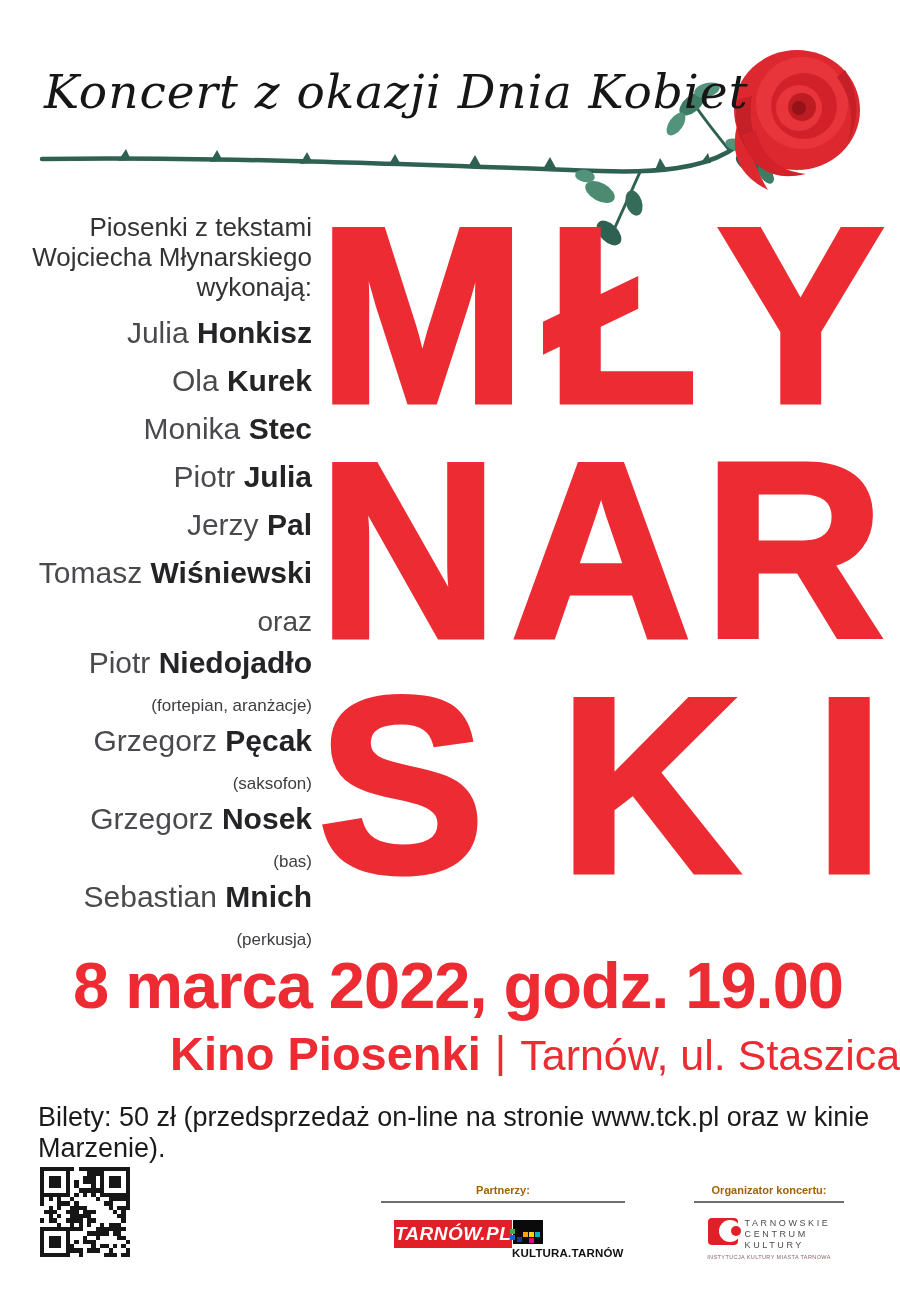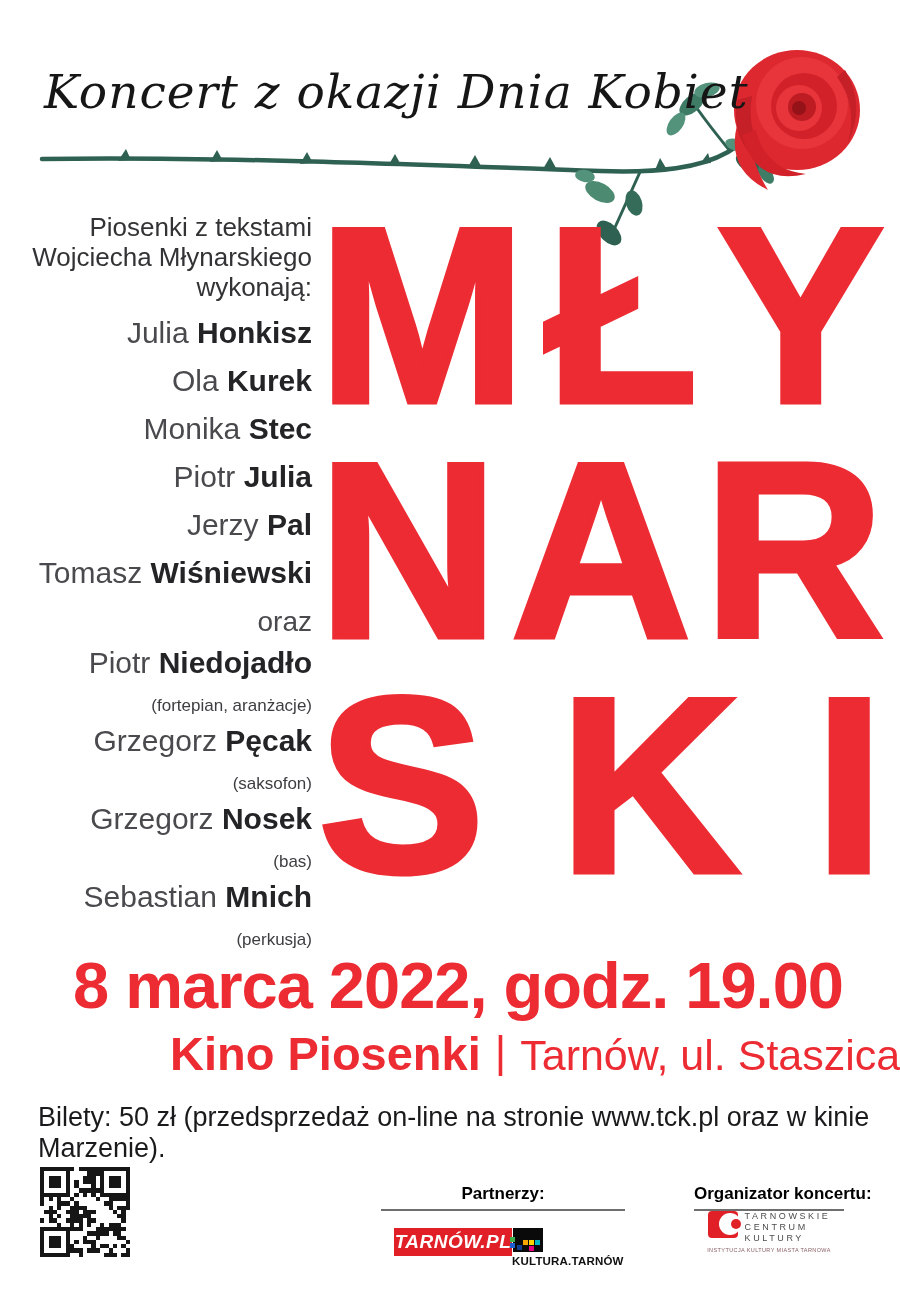--- a/index.html
+++ b/index.html
@@ -35,41 +35,41 @@
   .sep{font-size:44px;font-weight:400;margin:0 14px;position:relative;top:-3px;}
   .addr{font-size:43px;font-weight:400;}
   .tickets{position:absolute;left:38px;top:1102px;font-size:27px;color:#1a1a1c;}
 
   
   .qr{position:absolute;left:40px;top:1167px;width:90px;height:90px;display:grid;
       grid-template-columns:repeat(21,1fr);grid-auto-rows:1fr;background:#fff;}
   .qr div{width:100%;height:100%;}
   .qm{background:#161616;}
 
-  .f-label{font-size:17px;font-weight:700;color:#000000;text-align:center;white-space:nowrap;}
+  .f-label{font-size:11px;font-weight:700;color:#a16207;text-align:center;white-space:nowrap;}
   .f-rule{height:2px;background:#6e6e6e;margin-top:5px;}
 
   .partners{position:absolute;left:381px;top:1184px;width:244px;}
   .partner-row{display:flex;justify-content:center;align-items:flex-start;margin-top:17px;}
   .tarnow-logo{width:118px;height:28px;background:#E01F26;color:#fff;display:flex;align-items:center;
                justify-content:center;font-weight:700;font-style:italic;font-size:19px;letter-spacing:.5px;}
   .kultura{width:100px;text-align:left;}
   .k-box{width:30px;height:24px;background:#0a0a0a;position:relative;margin-left:1px;}
   .k-box span{position:absolute;width:5px;height:5px;}
   .kp1{left:-3px;top:9px;background:#3fae49;}
   .kp2{left:-3px;top:15px;background:#1e5fd0;}
   .kp3{left:4px;bottom:2px;background:#123c8c;}
   .kp4{left:10px;bottom:7px;background:#f7a600;}
   .kp5{left:16px;bottom:7px;background:#ffd500;}
   .kp6{left:16px;bottom:1px;background:#e6007e;}
   .kp7{left:22px;bottom:7px;background:#00b7c3;}
   .k-text{font-size:11.5px;font-weight:700;color:#101010;margin-top:3px;letter-spacing:.2px;white-space:nowrap;}
 
   .organizer{position:absolute;left:694px;top:1184px;width:150px;}
-  .org-row{display:flex;column-gap:7px;align-items:flex-start;justify-content:center;}
+  .org-row{display:flex;margin-top:15px;column-gap:7px;align-items:flex-start;justify-content:center;}
   .tck-mark{width:30px;height:27px;background:#E01F26;border-radius:4px;position:relative;flex:0 0 auto;}
   .tck-c1{position:absolute;right:-3px;top:2px;width:22px;height:22px;border-radius:50%;background:#fff;}
   .tck-c2{position:absolute;right:-3px;top:8px;width:10px;height:10px;border-radius:50%;background:#E01F26;}
   .tck-text{font-size:9px;line-height:11px;letter-spacing:2.6px;color:#4c4c4f;font-weight:500;
             text-align:left;white-space:nowrap;}
   .org-sub{font-size:5.5px;letter-spacing:.4px;color:#8a6165;text-align:center;margin-top:3px;white-space:nowrap;}
 </style>
 </head>
 <body>
 

